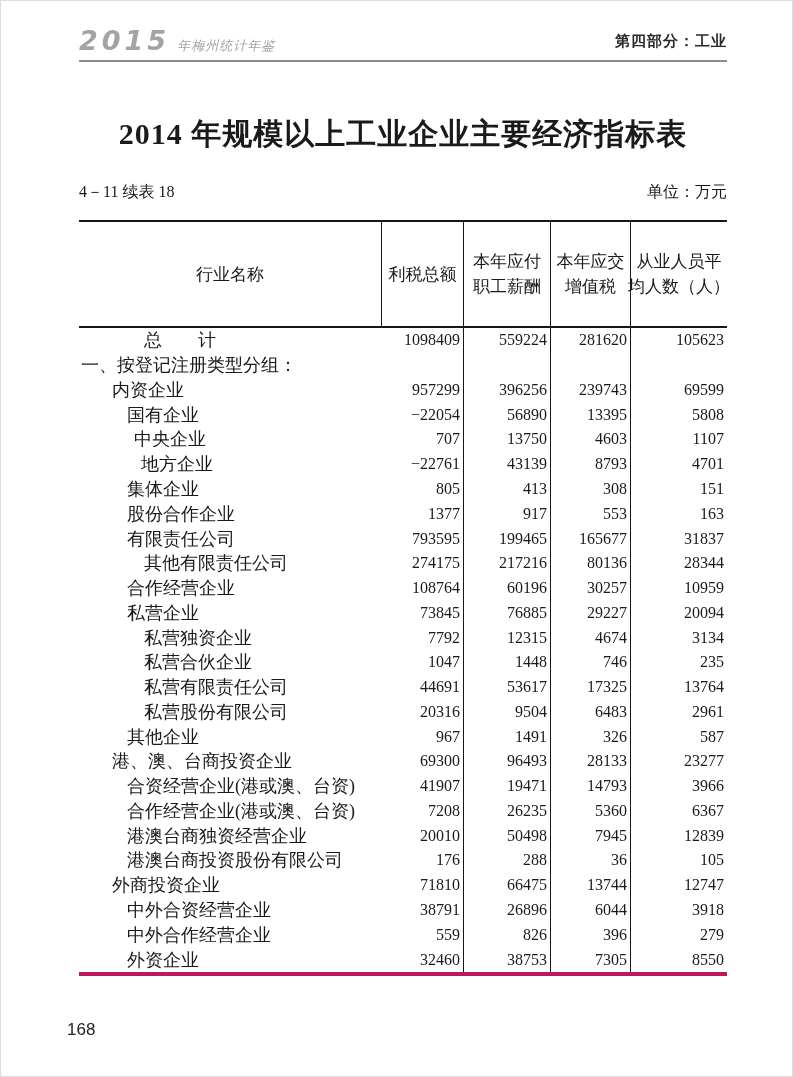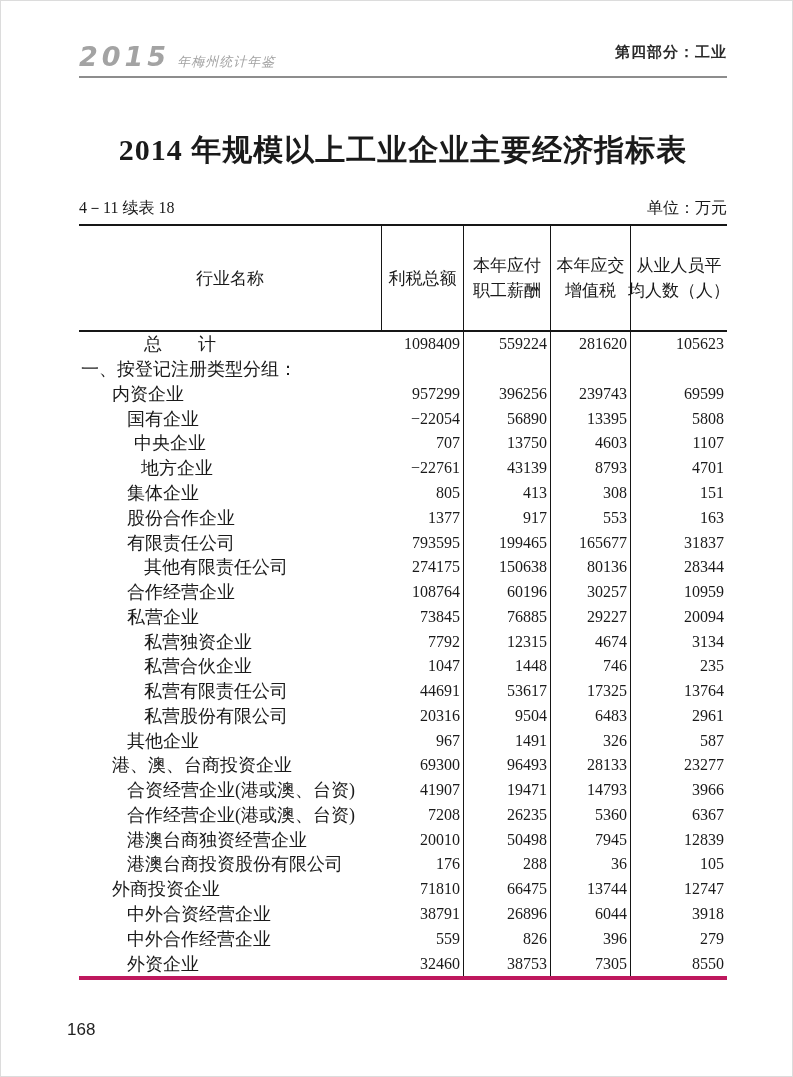--- a/index.html
+++ b/index.html
@@ -10,22 +10,22 @@
     background:#ffffff;
     border:1px solid #dcdcdc;
     font-family:"Liberation Serif","DejaVu Serif",serif;
     color:#1a1a1a;
     overflow:hidden;
   }
   .content{margin-left:78px;width:648px;}
 
   
   .running-head{
-    padding-top:42px;
-    display:flex;justify-content:space-between;align-items:flex-start;
+    padding-top:26px;
+    display:flex;justify-content:space-between;align-items:center;
   }
   .logo{display:flex;align-items:baseline;color:#a3a3a3;}
   .logo-year{
     font-family:"DejaVu Sans","Liberation Sans",sans-serif;
     font-style:italic;font-weight:bold;
     font-size:27px;letter-spacing:4px;line-height:1;
   }
   .logo-title{
     font-family:"DejaVu Sans","Liberation Sans",sans-serif;
     font-style:italic;font-weight:normal;
@@ -47,21 +47,21 @@
   }
 
   
   .table-meta{
     margin-top:27px;
     display:flex;justify-content:space-between;align-items:flex-end;
     font-size:16px;
   }
 
   
-  .data-table{margin-top:5px;border-top:2px solid #161616;}
+  .data-table{margin-top:17px;border-top:2px solid #161616;}
   .thead-row{
     display:grid;grid-template-columns:303px 82px 87px 80px 96px;
     height:104px;
     border-bottom:2px solid #161616;
   }
   .th{
     display:flex;flex-direction:column;justify-content:center;align-items:center;
     text-align:center;font-size:17px;line-height:25px;
     border-right:1px solid #161616;
     overflow:visible;white-space:nowrap;
@@ -198,21 +198,21 @@
           <div class="tr">
             <div class="td label ind-2">有限责任公司</div>
             <div class="td num">793595</div>
             <div class="td num">199465</div>
             <div class="td num">165677</div>
             <div class="td num">31837</div>
           </div>
           <div class="tr">
             <div class="td label ind-5">其他有限责任公司</div>
             <div class="td num">274175</div>
-            <div class="td num">150638</div>
+            <div class="td num">217216</div>
             <div class="td num">80136</div>
             <div class="td num">28344</div>
           </div>
           <div class="tr">
             <div class="td label ind-2">合作经营企业</div>
             <div class="td num">108764</div>
             <div class="td num">60196</div>
             <div class="td num">30257</div>
             <div class="td num">10959</div>
           </div>

